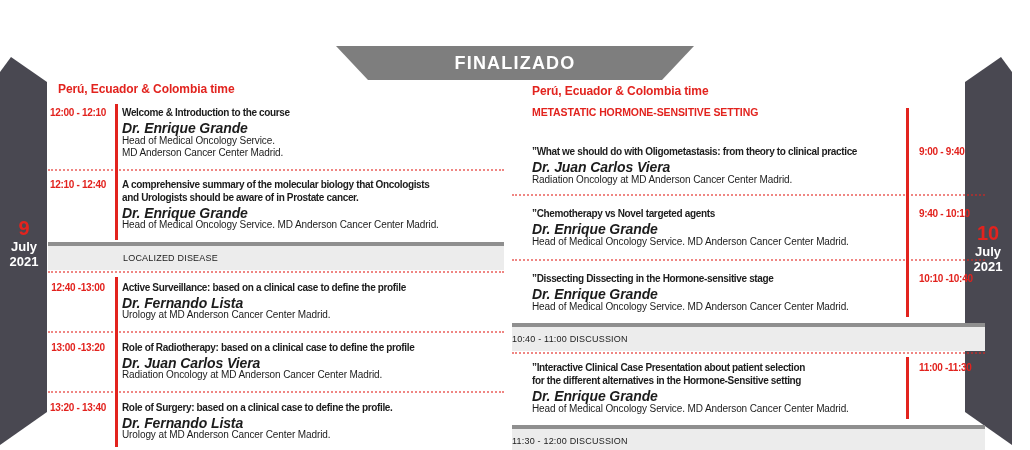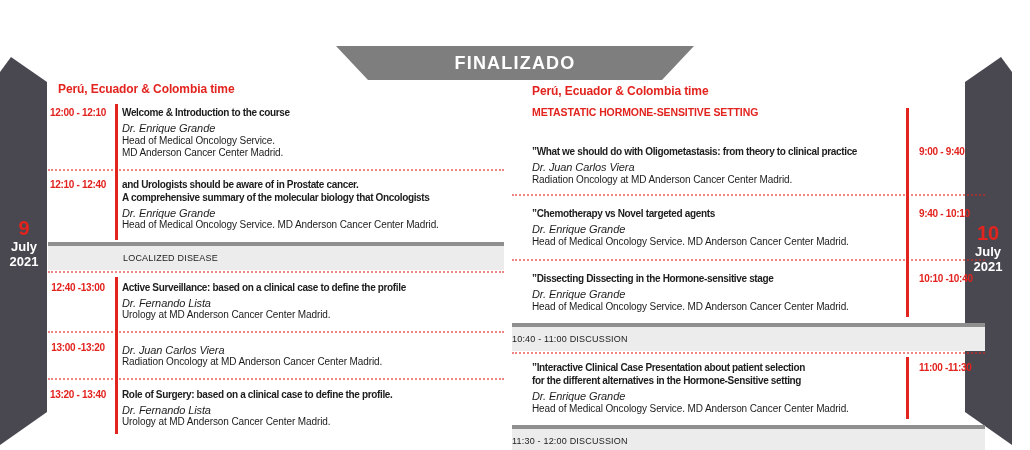--- a/index.html
+++ b/index.html
@@ -55,22 +55,22 @@
   .stime { flex:none; color:#e2231e; font-weight:bold; font-size:10px;
            letter-spacing:-0.3px; line-height:13px; }
   .col-left  .stime { width:66px; text-align:center; padding-right:6px; }
   .col-right .stime { width:76px; text-align:left; padding-left:10px; }
   .sbody { flex:1; min-width:0; }
   .col-left  .sbody { padding-left:8px;  padding-right:2px; }
   .col-right .sbody { padding-left:20px; padding-right:4px; }
 
   .stitle { font-weight:bold; font-size:10px; letter-spacing:-0.35px;
             line-height:13px; white-space:nowrap; }
-  .sspeaker { font-style:italic; font-size:11px; letter-spacing:-0.1px;
-              line-height:12.5px; margin-top:3px; white-space:nowrap; }
+  .sspeaker { font-style:italic; font-size:14px; letter-spacing:-0.1px;
+              line-height:12.5px; margin-top:3px; white-space:nowrap;font-weight:bold; }
   .sdesc { font-size:10px; letter-spacing:-0.1px; line-height:12.5px; white-space:nowrap; }
 
   
   .row-l0 { padding:8px 0 8px; }
   .row-l1 { padding:6px 0 8px; }
   .row-l2 { padding:7px 0 8px; }
   .row-l3 { padding:7px 0 8px; }
   .row-l4 { padding:7px 0 8px; }
   .row-r0 { padding:9px 0 7px; }
   .row-r1 { padding:10px 0 10px; }
@@ -122,22 +122,22 @@
           <div class="stitle">Welcome &amp; Introduction to the course</div>
           <div class="sspeaker">Dr. Enrique Grande</div>
           <div class="sdesc">Head of Medical Oncology Service.</div>
           <div class="sdesc">MD Anderson Cancer Center Madrid.</div>
         </div>
       </div>
       <div class="dot"></div>
       <div class="srow row-l1">
         <div class="stime">12:10 - 12:40</div>
         <div class="sbody">
+          <div class="stitle">A comprehensive summary of the molecular biology that Oncologists</div>
           <div class="stitle">and Urologists should be aware of in Prostate cancer.</div>
-          <div class="stitle">A comprehensive summary of the molecular biology that Oncologists</div>
           <div class="sspeaker">Dr. Enrique Grande</div>
           <div class="sdesc">Head of Medical Oncology Service. MD Anderson Cancer Center Madrid.</div>
         </div>
       </div>
       <div class="vbar"></div>
     </div>
 
     <div class="band band-left">
       <span>LOCALIZED DISEASE</span>
     </div>
@@ -149,20 +149,21 @@
         <div class="sbody">
           <div class="stitle">Active Surveillance: based on a clinical case to define the profile</div>
           <div class="sspeaker">Dr. Fernando Lista</div>
           <div class="sdesc">Urology at MD Anderson Cancer Center Madrid.</div>
         </div>
       </div>
       <div class="dot"></div>
       <div class="srow row-l3">
         <div class="stime">13:00 -13:20</div>
         <div class="sbody">
+          <div class="stitle">Role of Radiotherapy: based on a clinical case to define the profile</div>
           <div class="sspeaker">Dr. Juan Carlos Viera</div>
           <div class="sdesc">Radiation Oncology at MD Anderson Cancer Center Madrid.</div>
         </div>
       </div>
       <div class="dot"></div>
       <div class="srow row-l4">
         <div class="stime">13:20 - 13:40</div>
         <div class="sbody">
           <div class="stitle">Role of Surgery: based on a clinical case to define the profile.</div>
           <div class="sspeaker">Dr. Fernando Lista</div>

